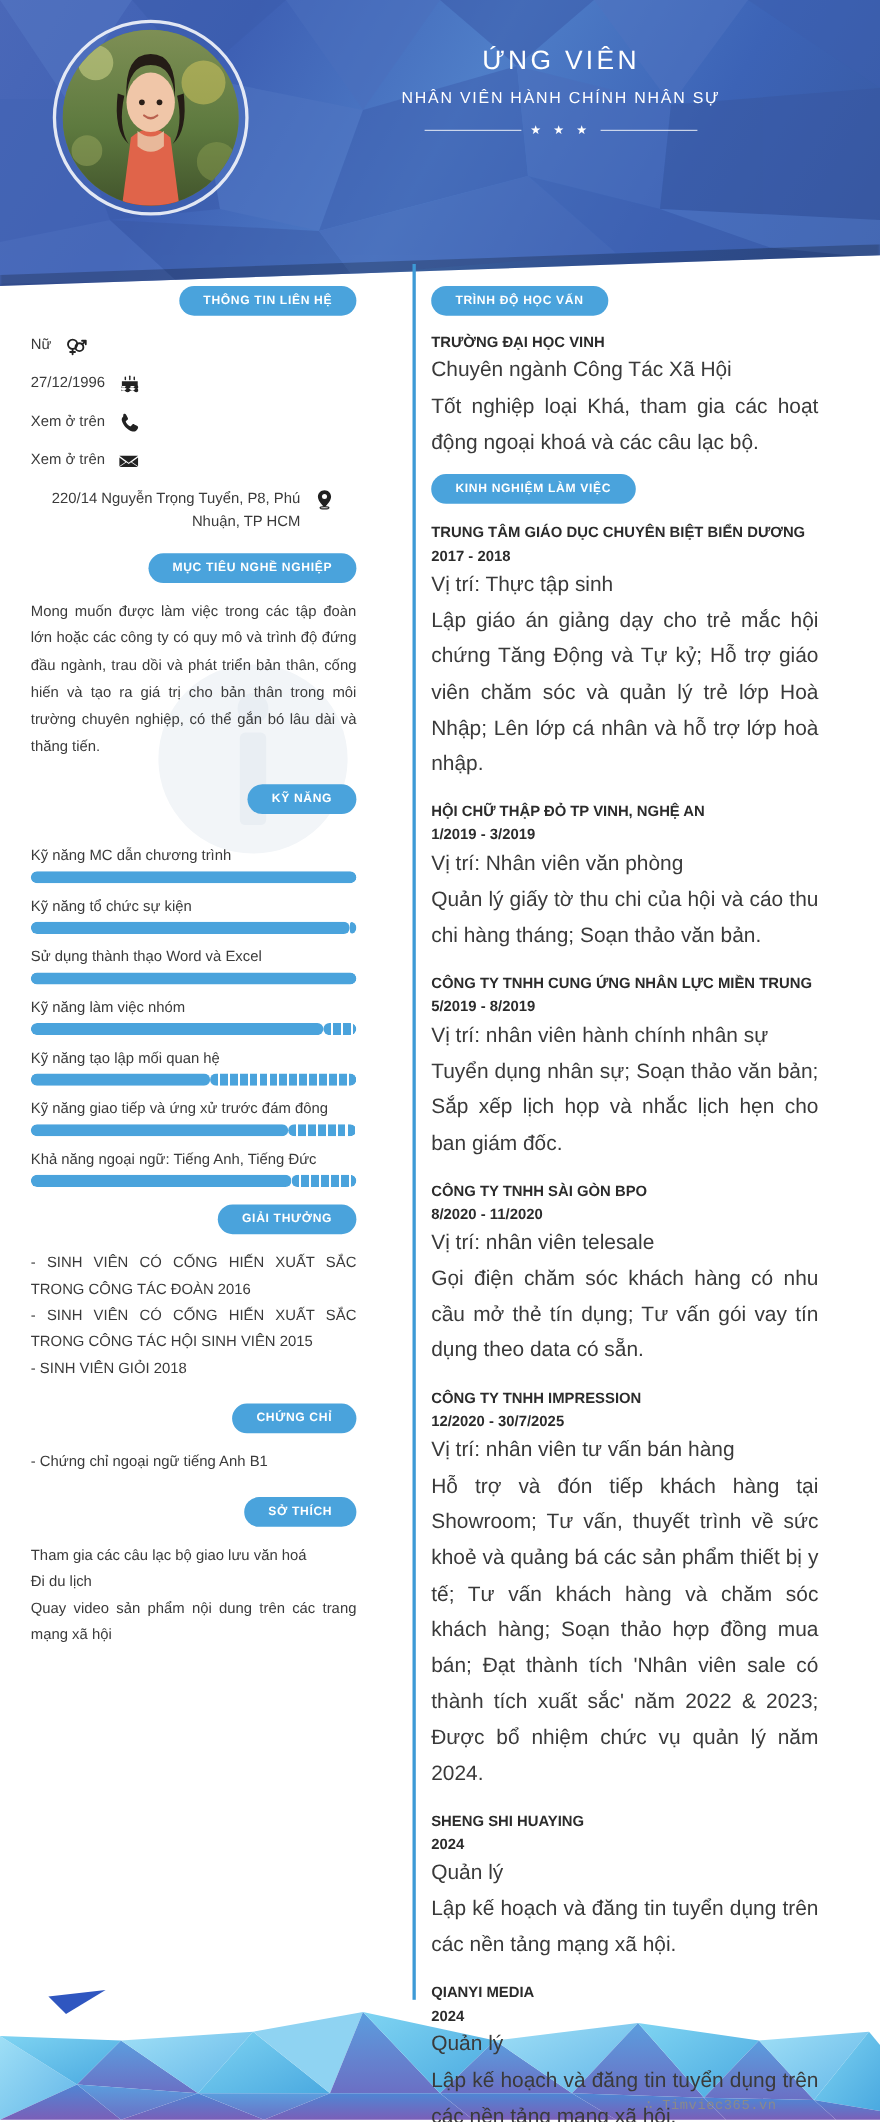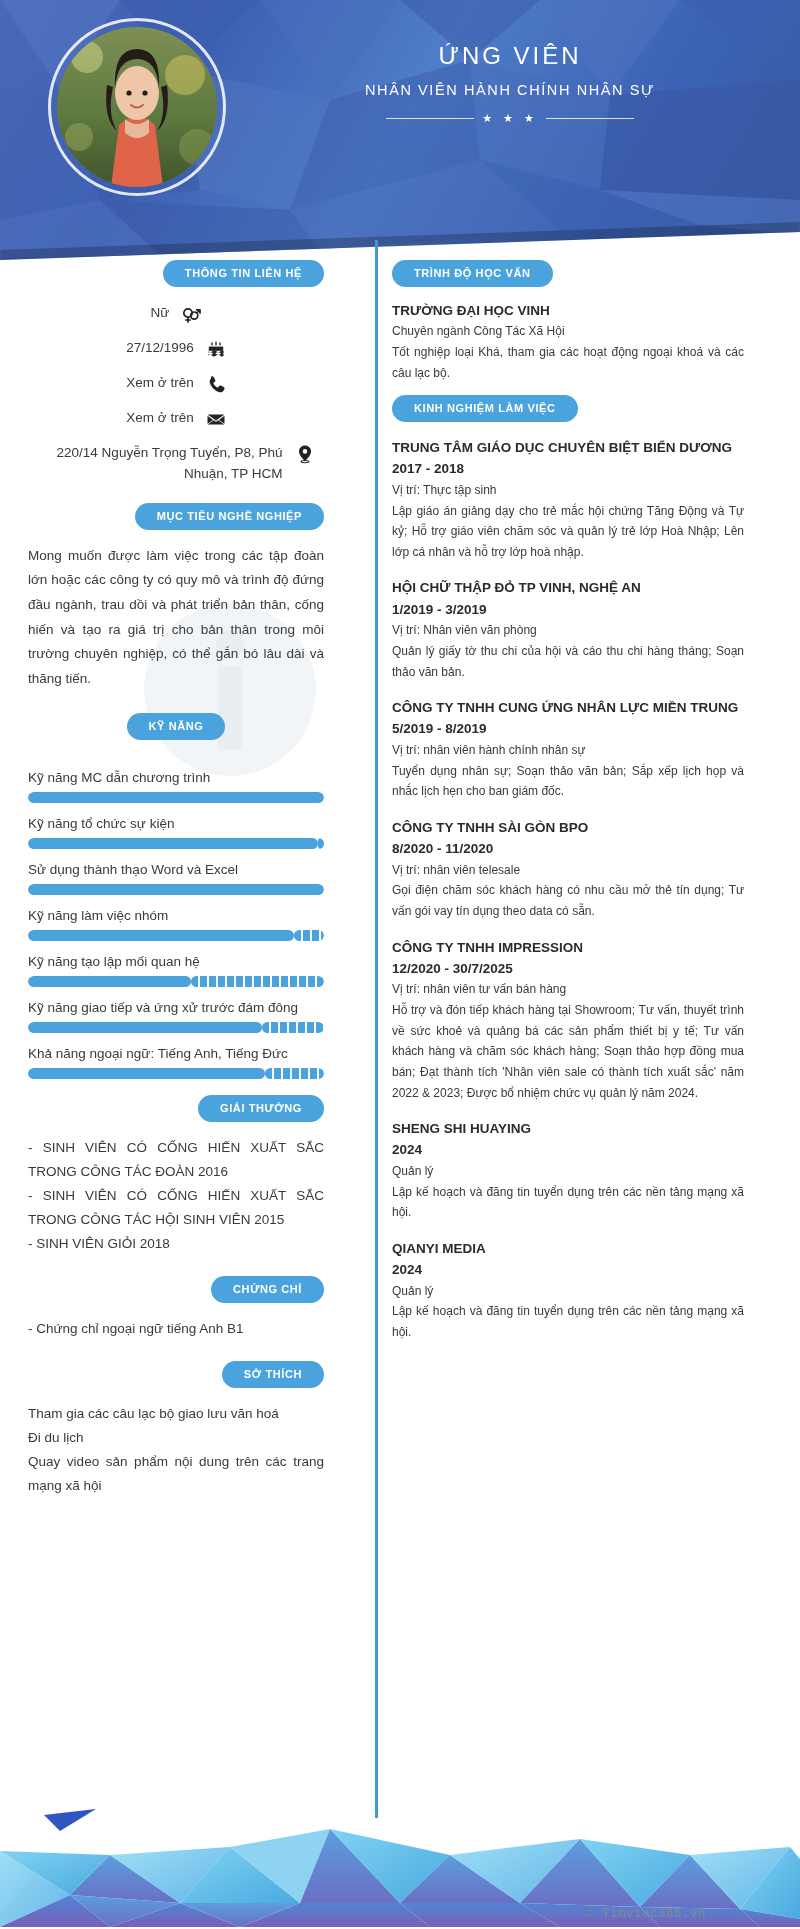--- a/index.html
+++ b/index.html
@@ -140,21 +140,21 @@
     white-space: nowrap;
   }
   .pill-row-right { text-align: right; }
   .pill-row-left  { text-align: left; }
 
   
   .contact-list { margin-top: 16px; }
   .contact-row {
     display: flex;
     align-items: flex-start;
-    justify-content: center;
+    justify-content: flex-start;
     gap: 12px;
     margin-bottom: 14px;
     position: relative;
     z-index: 2;
   }
   .contact-text {
     font-size: 13.5px;
     color: #3a3a3a;
     text-align: right;
     line-height: 1.55;
@@ -228,21 +228,21 @@
     color: #2b2b2b;
     line-height: 1.5;
   }
   .blk-sub {
     font-size: 13.5px;
     font-weight: bold;
     color: #2b2b2b;
     line-height: 1.6;
   }
   .blk-line {
-    font-size: 12px;
+    font-size: 19px;
     color: #3a3a3a;
     line-height: 1.72;
     text-align: justify;
   }
   .exp-item { margin-top: 16px; }
 
   
   .footer {
     position: absolute;
     left: 0; bottom: 0;
@@ -409,21 +409,21 @@
             </svg>
           </span>
         </div>
       </div>
 
       <div class="pill-row-right" style="margin-top:18px;">
         <span class="pill">MỤC TIÊU NGHỀ NGHIỆP</span>
       </div>
       <div class="para">Mong muốn được làm việc trong các tập đoàn lớn hoặc các công ty có quy mô và trình độ đứng đầu ngành, trau dồi và phát triển bản thân, cống hiến và tạo ra giá trị cho bản thân trong môi trường chuyên nghiệp, có thể gắn bó lâu dài và thăng tiến.</div>
 
-      <div class="pill-row-right" style="margin-top:22px;text-align:center;">
+      <div class="pill-row-right" style="margin-top:22px;">
         <span class="pill">KỸ NĂNG</span>
       </div>
       <div class="skills">
           <div class="skill">
             <div class="skill-label">Kỹ năng MC dẫn chương trình</div>
             <div class="skill-bar">
               <div class="skill-fill" style="width: 100%;"></div>
             </div>
           </div>
           <div class="skill">

